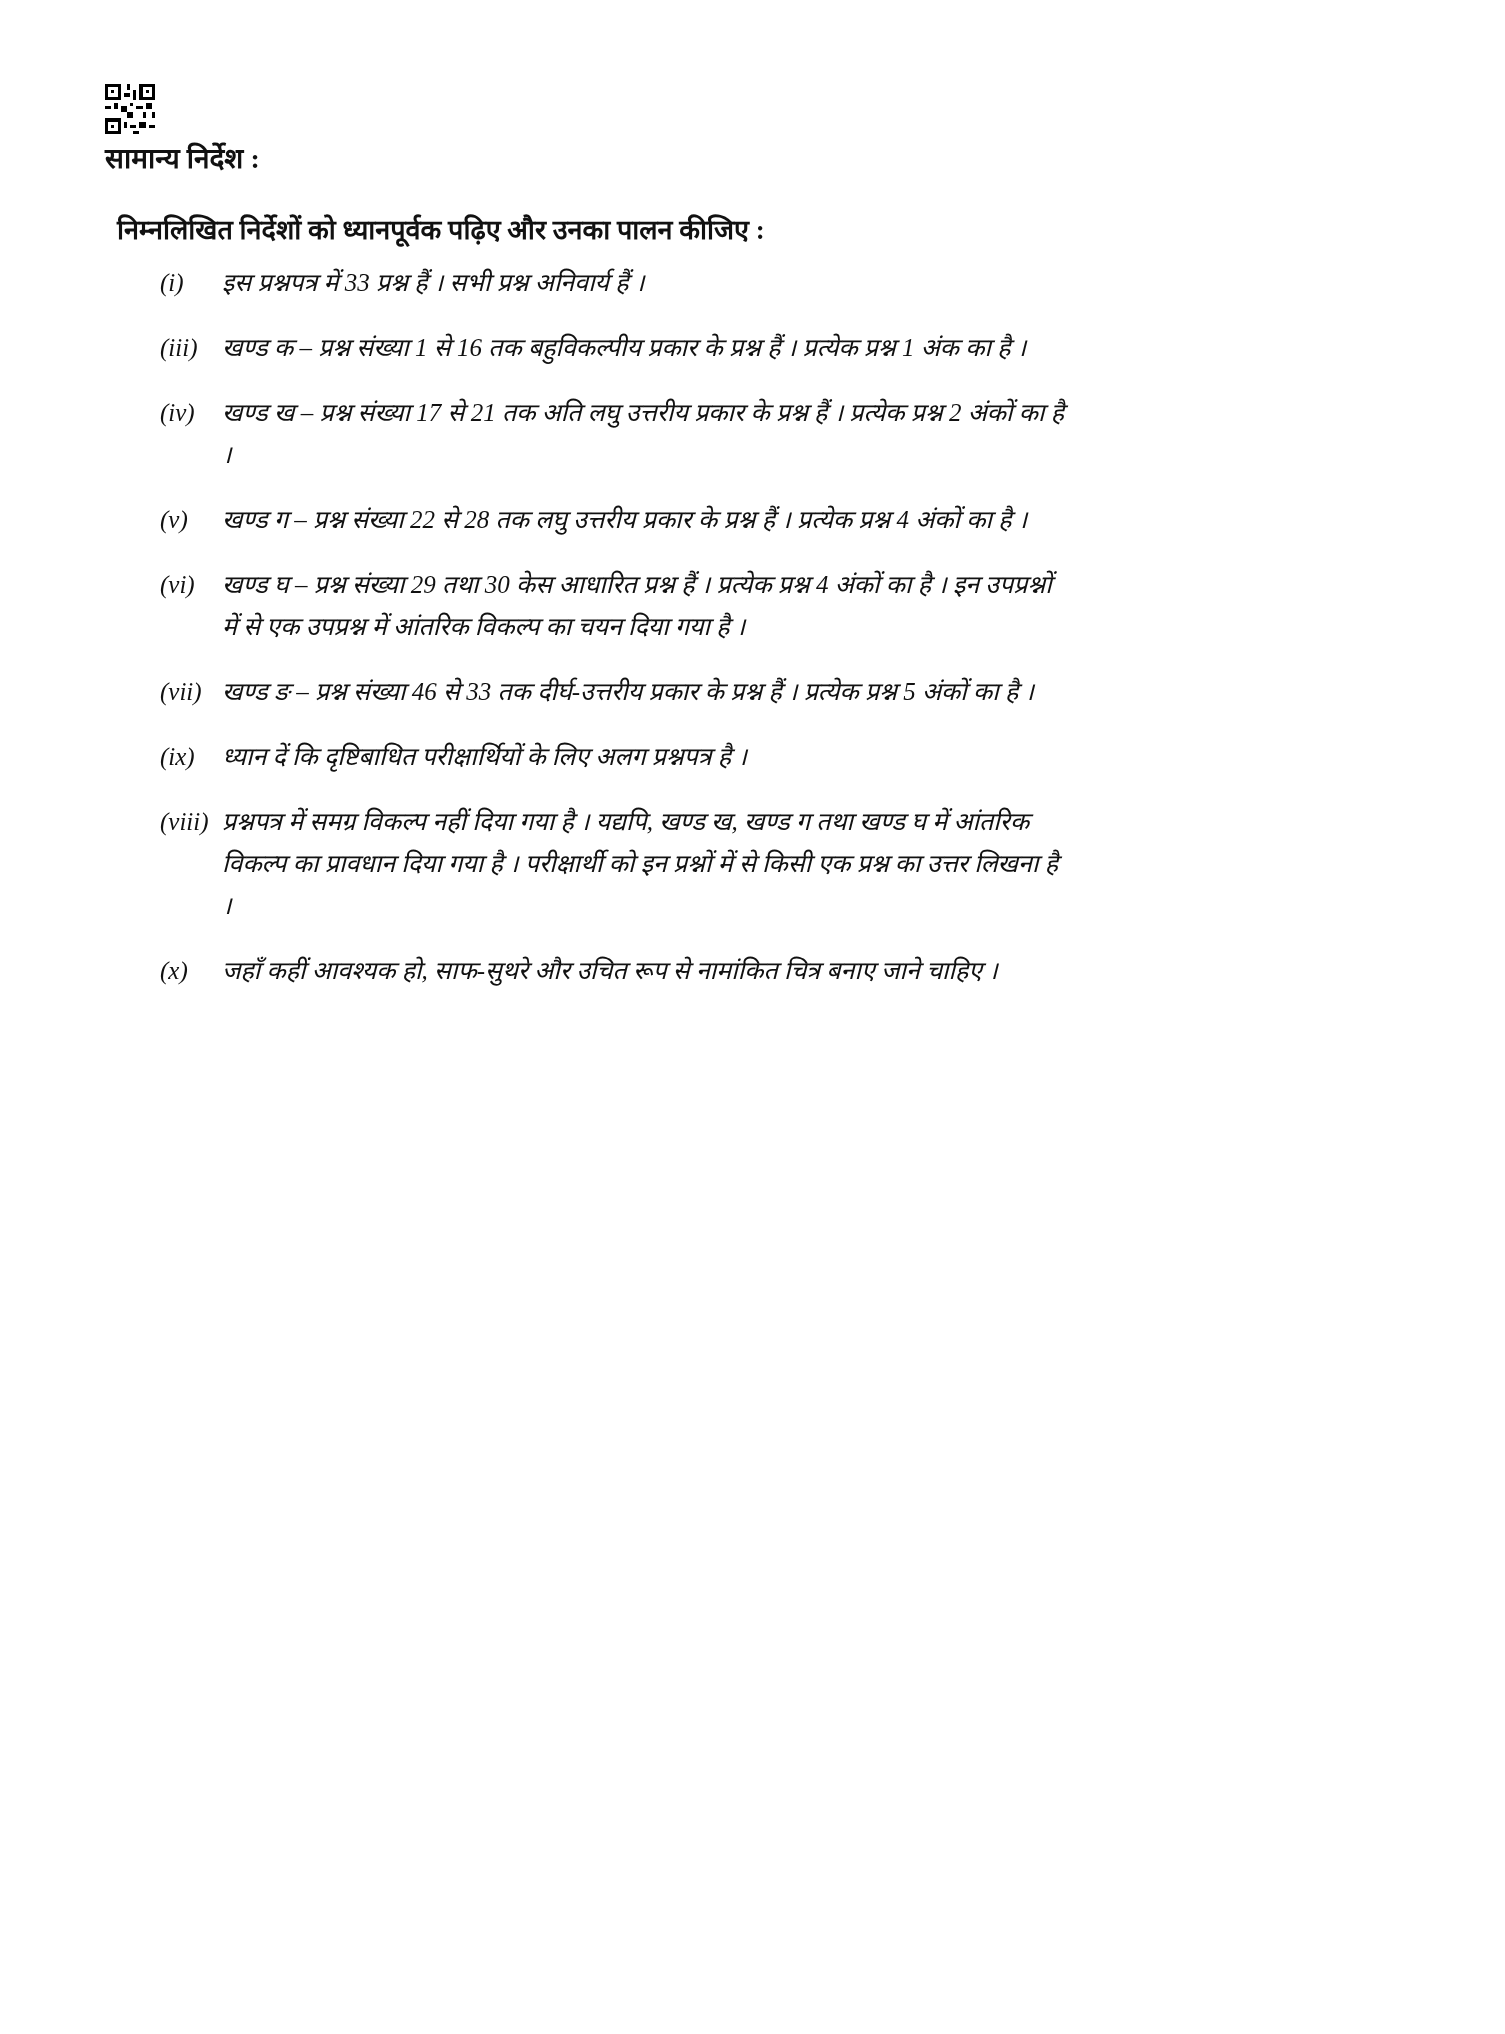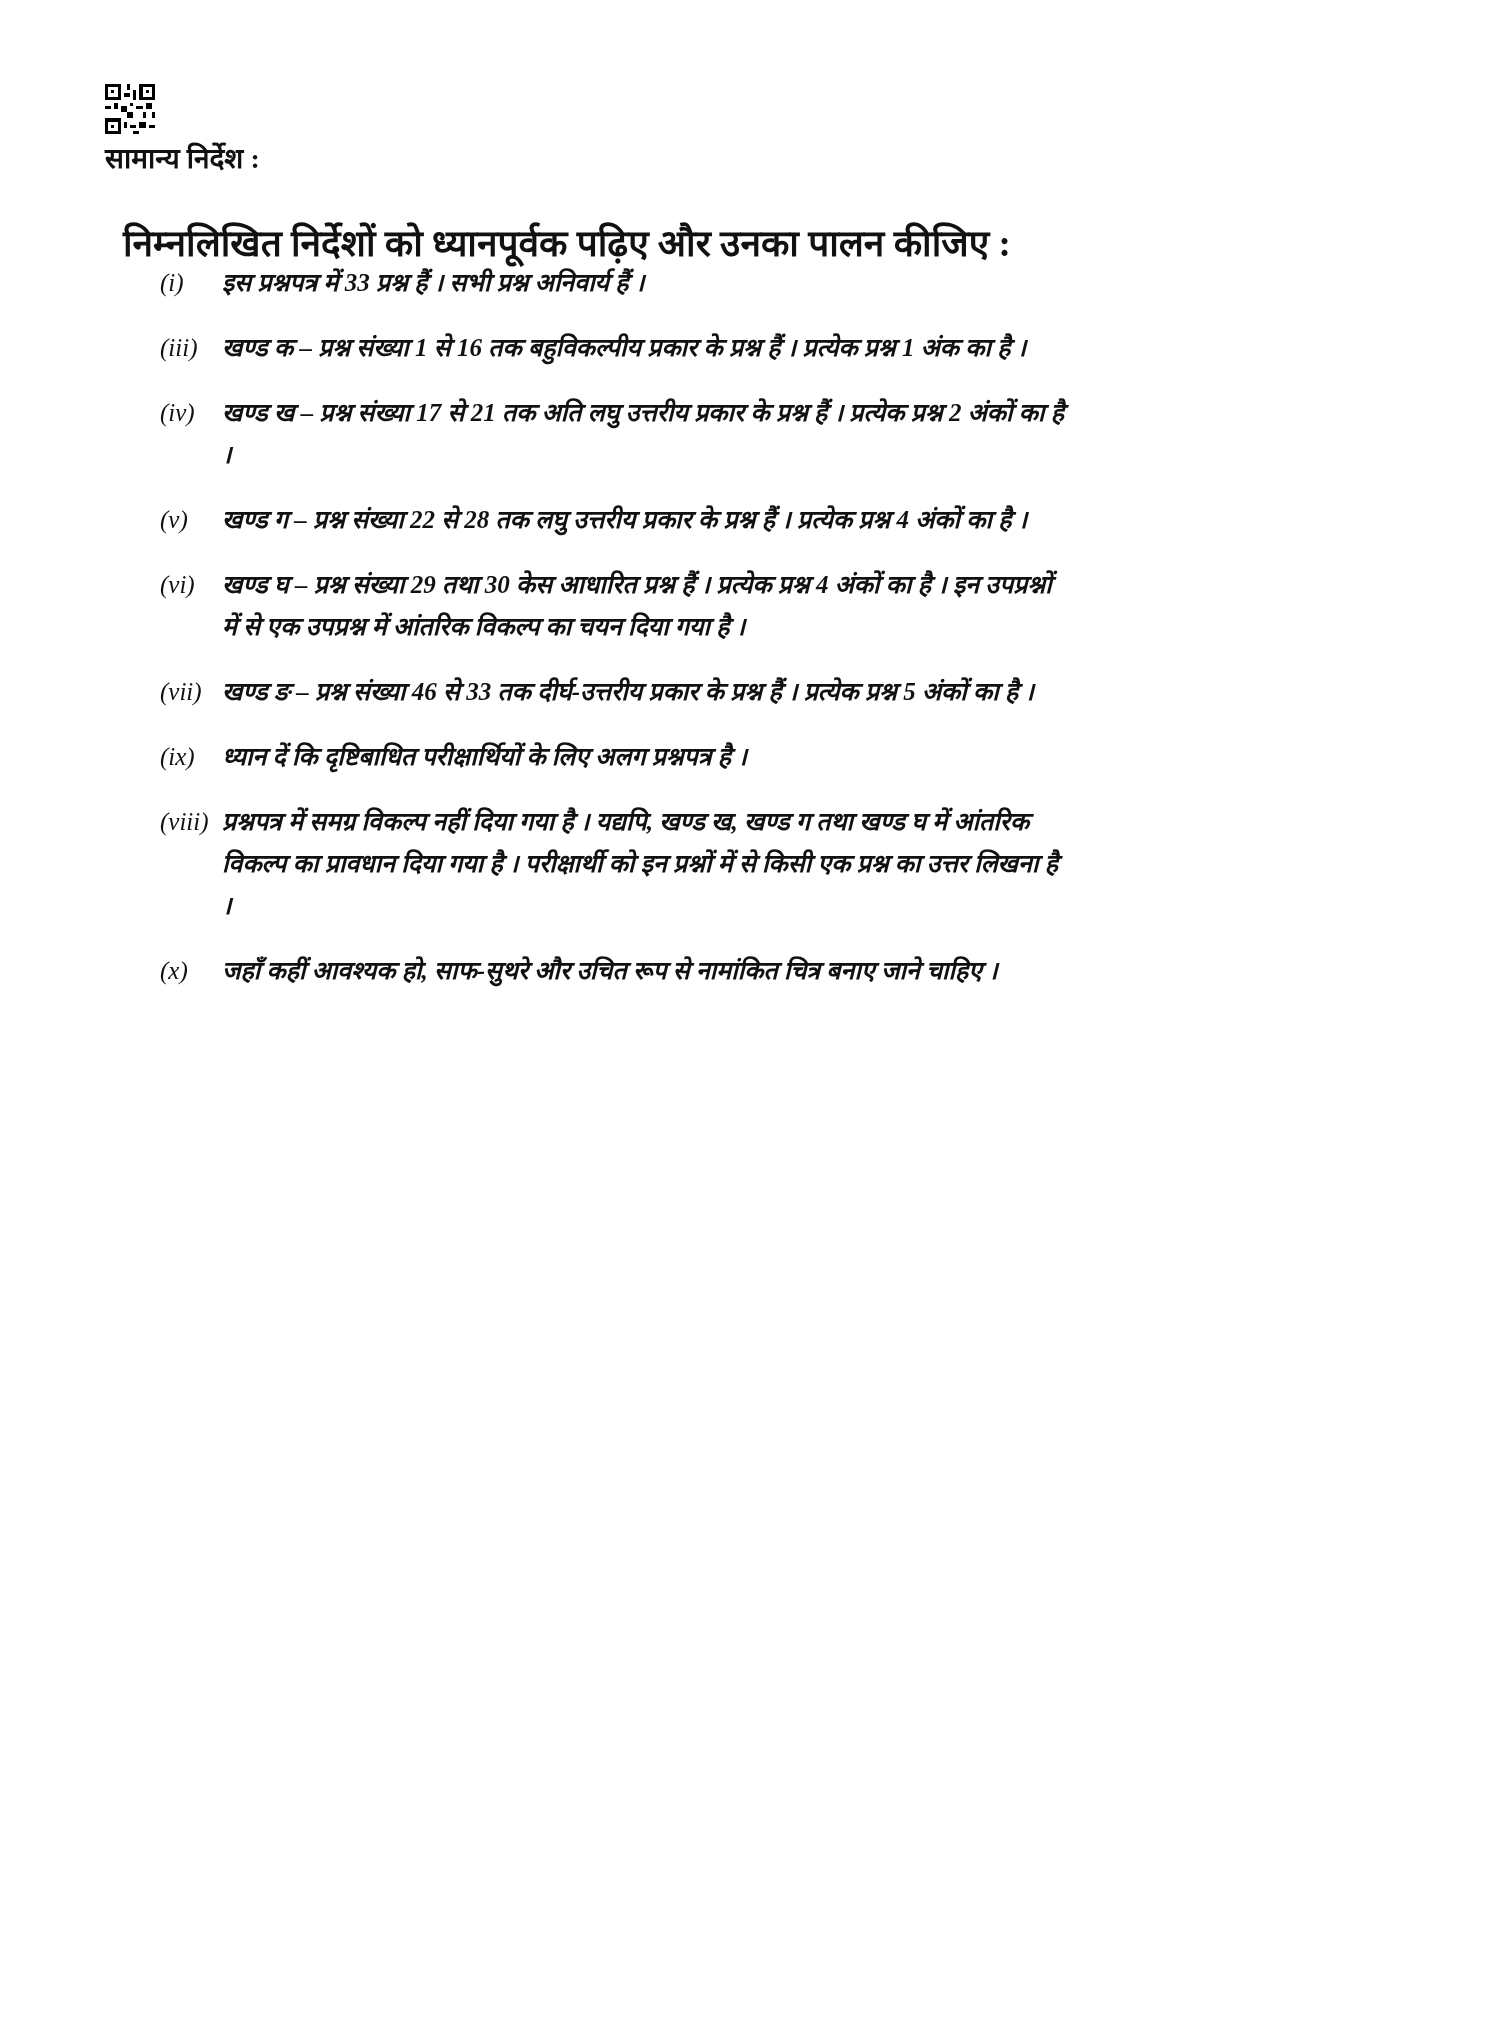--- a/index.html
+++ b/index.html
@@ -29,22 +29,22 @@
     top: 138px;
     margin: 0;
     font-size: 28px;
     font-weight: 700;
     font-style: normal;
   }
   .intro {
     position: absolute;
     left: 105px;
     top: 198px;
-    margin: 18px;
-    font-size: 37px;
+    margin: 12px;
+    font-size: 27px;
     font-weight: 700;
   }
   .list {
     position: absolute;
     left: 160px;
     top: 262px;
     width: 910px;
     margin: 0;
     padding: 0;
     list-style: none;
@@ -56,21 +56,21 @@
     font-style: italic;
     font-size: 25px;
     line-height: 42px;
   }
   .item .num {
     flex: 0 0 62px;
     font-style: italic;
   }
   .item .txt {
     flex: 1 1 auto;
-    font-weight: 700;
+    font-weight: 400;
   }
   .footer {
     position: absolute;
     left: 0;
     top: 1905px;
     width: 1505px;
     height: 50px;
   }
   .paper-code {
     position: absolute;

